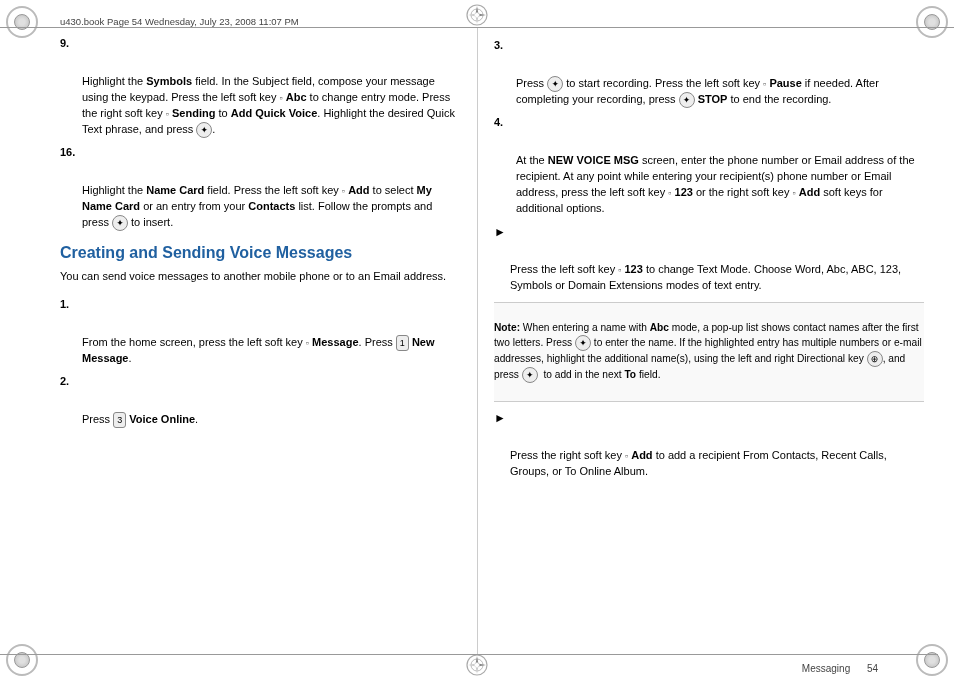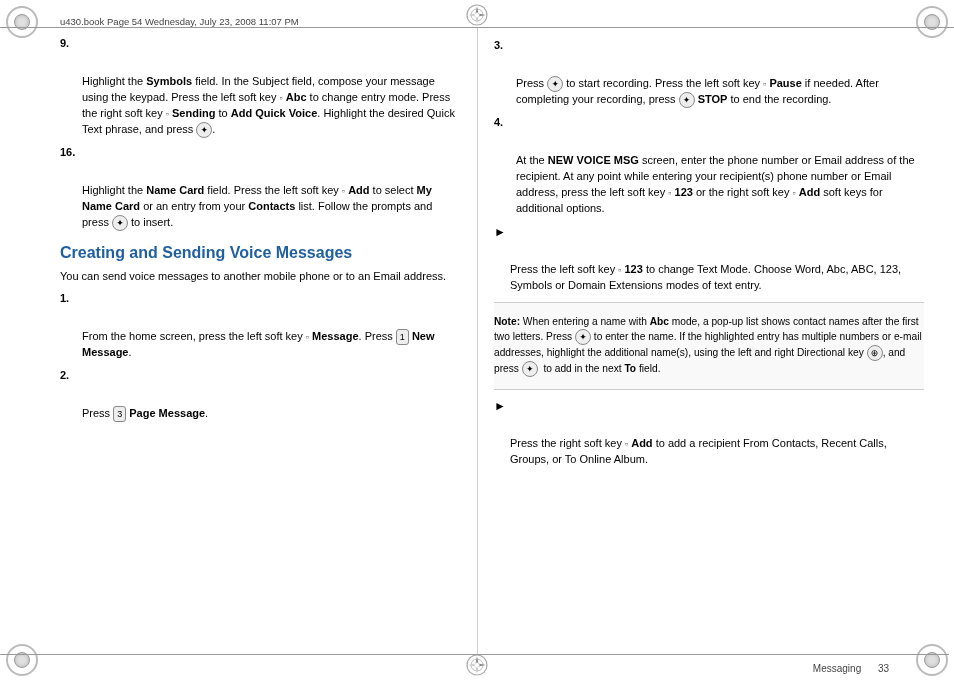--- a/index.html
+++ b/index.html
@@ -63,21 +63,21 @@
     }
 
     .section-heading {
       font-weight: bold;
       color: #2060a0;
       font-size: 16px;
       margin: 10px 0 5px 0;
     }
 
     .body-text {
-      margin-bottom: 6px;
+      margin-bottom: 12px;
       line-height: 1.45;
     }
 
     .numbered-list {
       list-style: none;
       padding: 0;
     }
 
     .numbered-list li {
       display: flex;
@@ -108,21 +108,21 @@
       margin-right: 2px;
     }
 
     b, strong {
       font-weight: bold;
     }
 
     .note-box {
       border-top: 1px solid #ccc;
       border-bottom: 1px solid #ccc;
-      padding: 12px 0;
+      padding: 18px 0;
       margin: 8px 0;
       font-size: 10.2px;
       line-height: 1.42;
       background: #f9f9f9;
     }
 
     .key-icon {
       display: inline-block;
       border: 1px solid #888;
       border-radius: 3px;
@@ -151,21 +151,21 @@
       display: inline-block;
       font-size: 9px;
       color: #555;
     }
 
     
     .footer-bar {
       position: absolute;
       bottom: 0;
       left: 0;
-      right: 5px;
+      right: 16px;
       height: 28px;
       border-top: 1px solid #999;
       display: flex;
       align-items: center;
       justify-content: flex-end;
       padding: 0 60px;
       font-size: 10px;
       color: #444;
     }
 
@@ -311,21 +311,21 @@
             <strong>Message</strong>. Press
             <span class="key-icon">1</span>
             <strong>New Message</strong>.
           </span>
         </li>
         <li>
           <span class="list-num">2.</span>
           <span class="list-content">
             Press
             <span class="key-icon">3</span>
-            <strong>Page Message</strong>.
+            <strong>Voice Online</strong>.
           </span>
         </li>
       </ol>
 
     </div>
 
     <div class="right-column">
 
       <ol class="numbered-list" style="margin-top:2px;">
         <li>
@@ -380,16 +380,16 @@
           <strong>Add</strong> to add a recipient From Contacts, Recent Calls, Groups, or To Online Album.
         </span>
       </div>
 
     </div>
   </div>
 
   <div class="footer-bar">
     <span>Messaging</span>
     &nbsp;&nbsp;&nbsp;&nbsp;&nbsp;&nbsp;
-    <span>33</span>
+    <span>54</span>
   </div>
 
 </div>
 
 </body></html>

